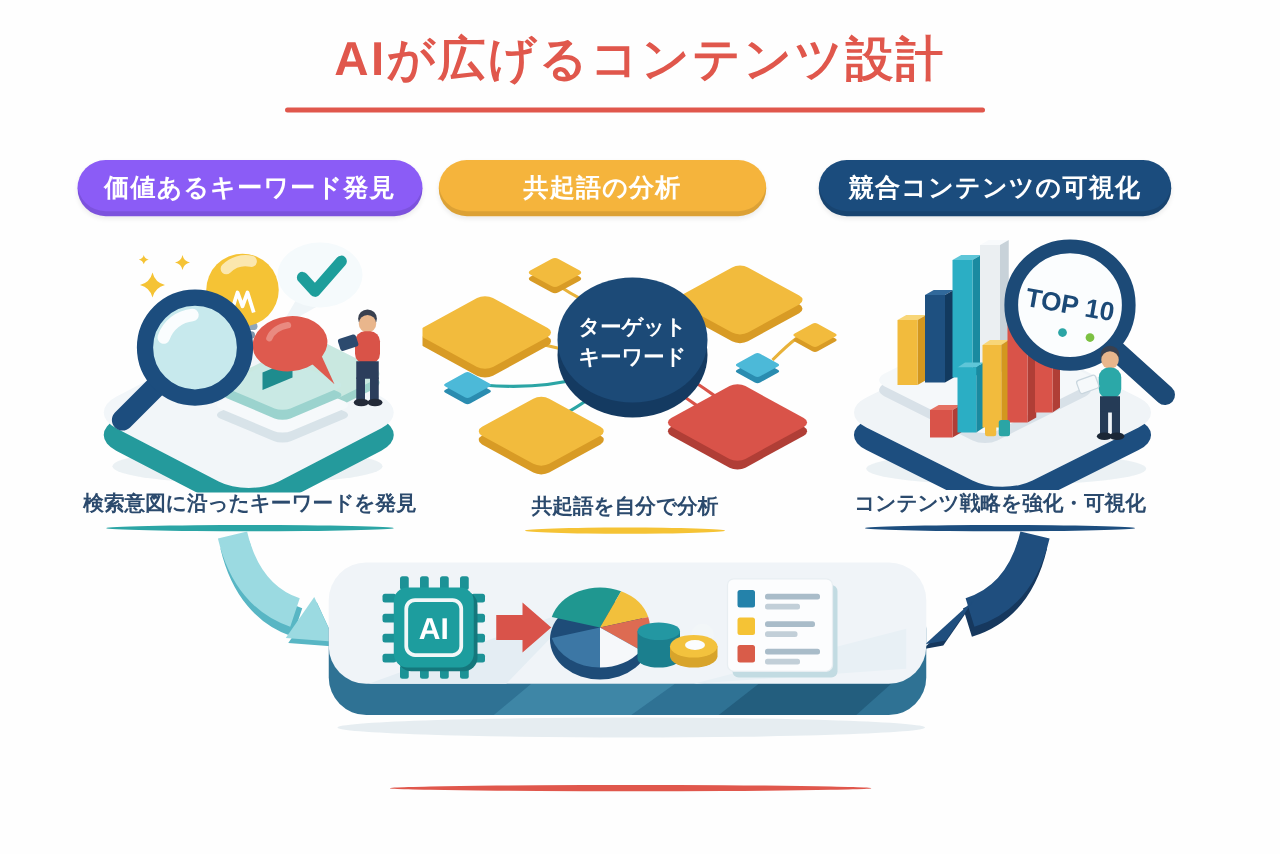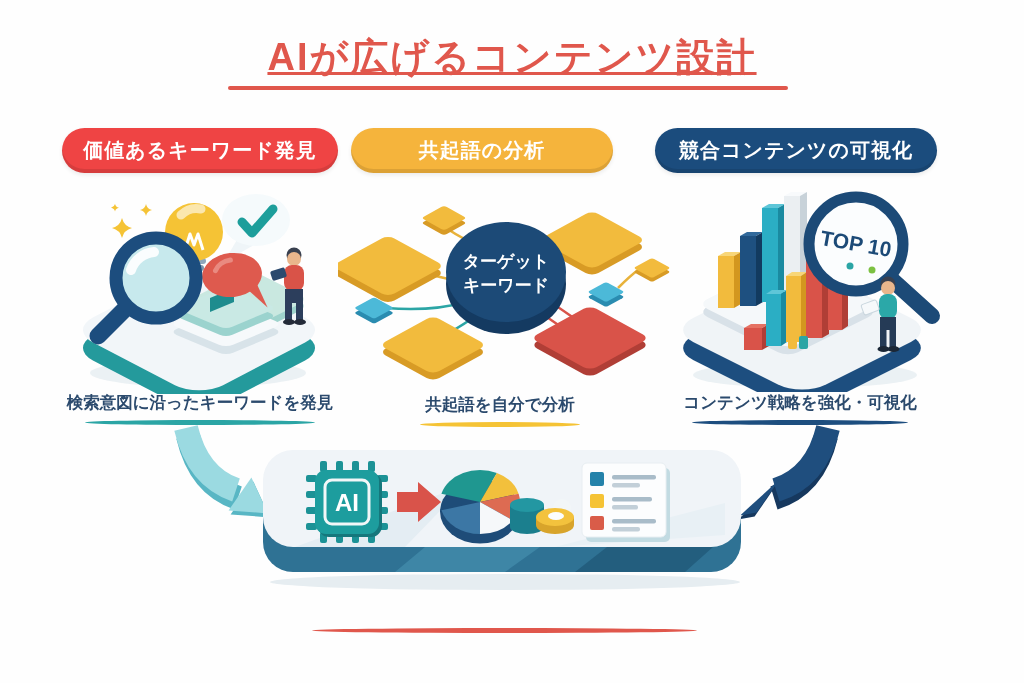--- a/index.html
+++ b/index.html
@@ -1,28 +1,28 @@
 <!DOCTYPE html>
 <html><head>
 <meta charset="utf-8">
 <style>
   * { box-sizing: border-box; }
   body { margin:0; background:#FFFFFF; }
   .canvas { position:relative; width:1024px; height:683px; background:#FEFEFE; overflow:hidden;
             font-family:"Liberation Sans", sans-serif; }
 
-  .title { position:absolute; top:32px; left:0; width:100%; text-align:center;
-           font-size:38px; font-weight:bold; color:#E0574C; letter-spacing:2px;text-decoration:underline; }
+  .title { position:absolute; top:22px; left:0; width:100%; text-align:center;
+           font-size:38px; font-weight:bold; color:#E0574C; letter-spacing:2px; }
   .title-underline { position:absolute; top:86px; left:228px; width:560px; height:4px;
            background:#E0574C; border-radius:2px; }
 
   .pill { position:absolute; top:128px; height:45px; border-radius:23px; color:#FFFFFF;
           font-size:20px; font-weight:bold; display:flex; align-items:center; justify-content:center;
           letter-spacing:1px; box-shadow: inset 0 -4px 0 rgba(0,0,0,0.10), 0 2px 4px rgba(0,0,0,0.08); }
-  .pill-1 { left:62px;  width:276px; background:#ef4444; }
+  .pill-1 { left:62px;  width:276px; background:#8b5cf6; }
   .pill-2 { left:351px; width:262px; background:#F5B43C; }
   .pill-3 { left:655px; width:282px; background:#1B4C7D; }
 
   .caption { position:absolute; text-align:center; font-size:16.5px; font-weight:bold; color:#2B4A6D; }
   .cap-1 { top:392px; left:50px;  width:300px; }
   .cap-2 { top:394px; left:380px; width:240px; }
   .cap-3 { top:392px; left:660px; width:280px; }
   .cap-underline { position:absolute; height:5px; border-radius:50%; }
   .capu-1 { top:420px; left:85px;  width:230px; background:#2BA5A5; }
   .capu-2 { top:422px; left:420px; width:160px; background:#F5C335; }

